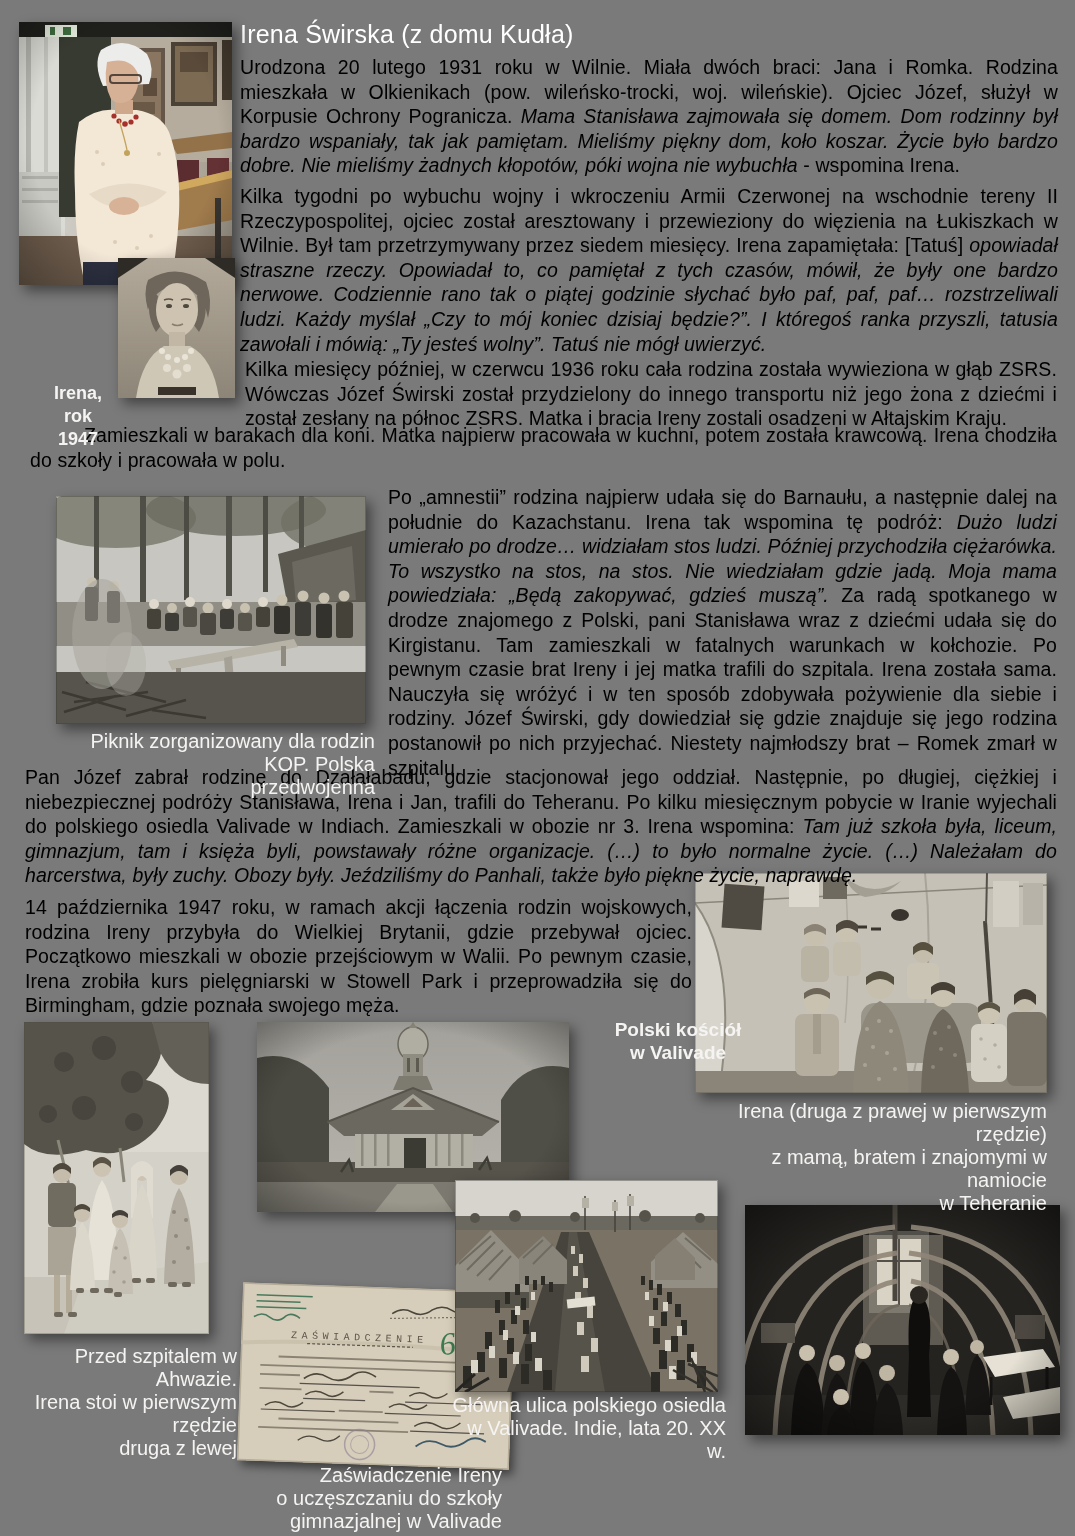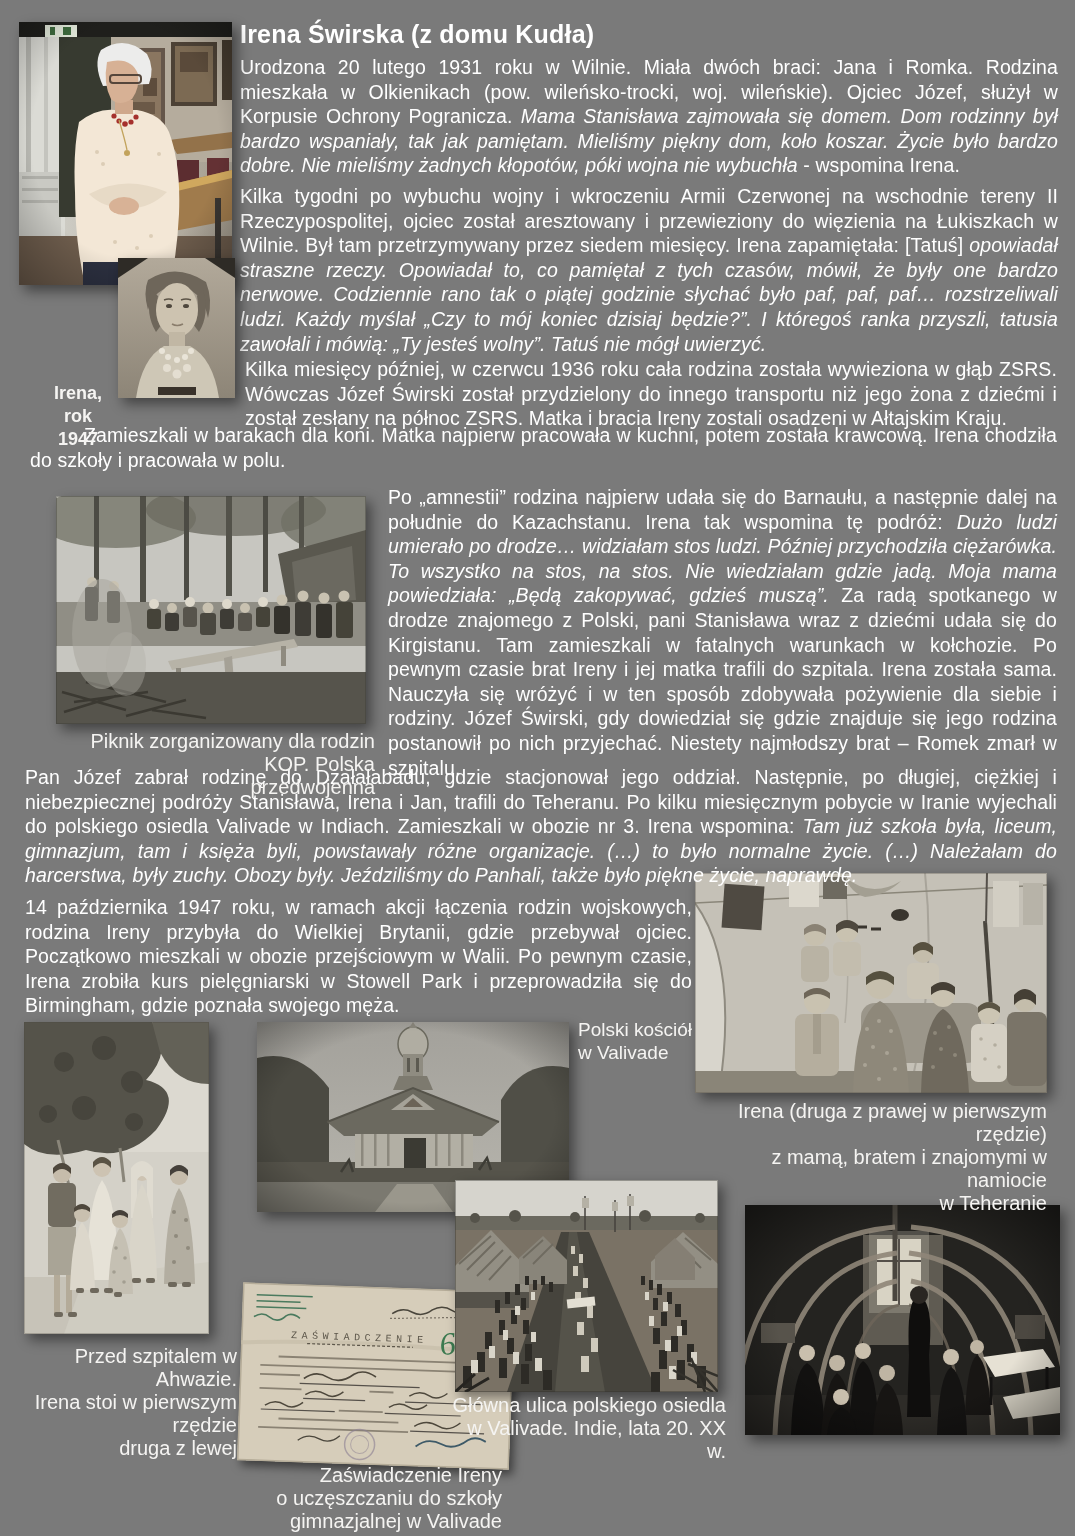--- a/index.html
+++ b/index.html
@@ -1,22 +1,22 @@
 <!DOCTYPE html>
 <html><head>
 <meta charset="utf-8">
 <style>
   html,body{margin:0;padding:0;}
   body{background:#5a5a5a;font-family:"Liberation Sans","DejaVu Sans",sans-serif;}
   #panel{position:relative;width:1075px;height:1536px;background:#7a7a7a;overflow:hidden;margin:0 auto;}
-  .body-text{position:absolute;color:#ffffff;font-size:19.5px;line-height:24.6px;text-align:justify;letter-spacing:0.1px;}
+  .body-text{position:absolute;color:#000000;font-size:19.5px;line-height:24.6px;text-align:justify;letter-spacing:0.1px;}
   .body-text .it{font-style:italic;}
-  .title{position:absolute;color:#ffffff;font-size:25px;font-weight:bold;letter-spacing:0.2px;}
+  .title{position:absolute;color:#ffffff;font-size:25px;font-weight:normal;letter-spacing:0.2px;}
   .caption{position:absolute;color:#f5f4f2;font-size:20px;line-height:23px;white-space:pre-line;text-align:right;}
-  .caption.left{text-align:left;}
+  .caption.left{text-align:center;font-weight:bold;}
   .caption.right{text-align:center;font-weight:bold;}
   .photo{position:absolute;box-shadow:5px 6px 12px rgba(0,0,0,0.45);overflow:hidden;}
   .photo svg{display:block;width:100%;height:100%;}
 </style>
 </head>
 <body>
 
 <div id="panel" style="background: rgb(122, 122, 122);">
 
   <div class="photo" style="left:19px;top:22px;width:213px;height:263px;z-index:1">

